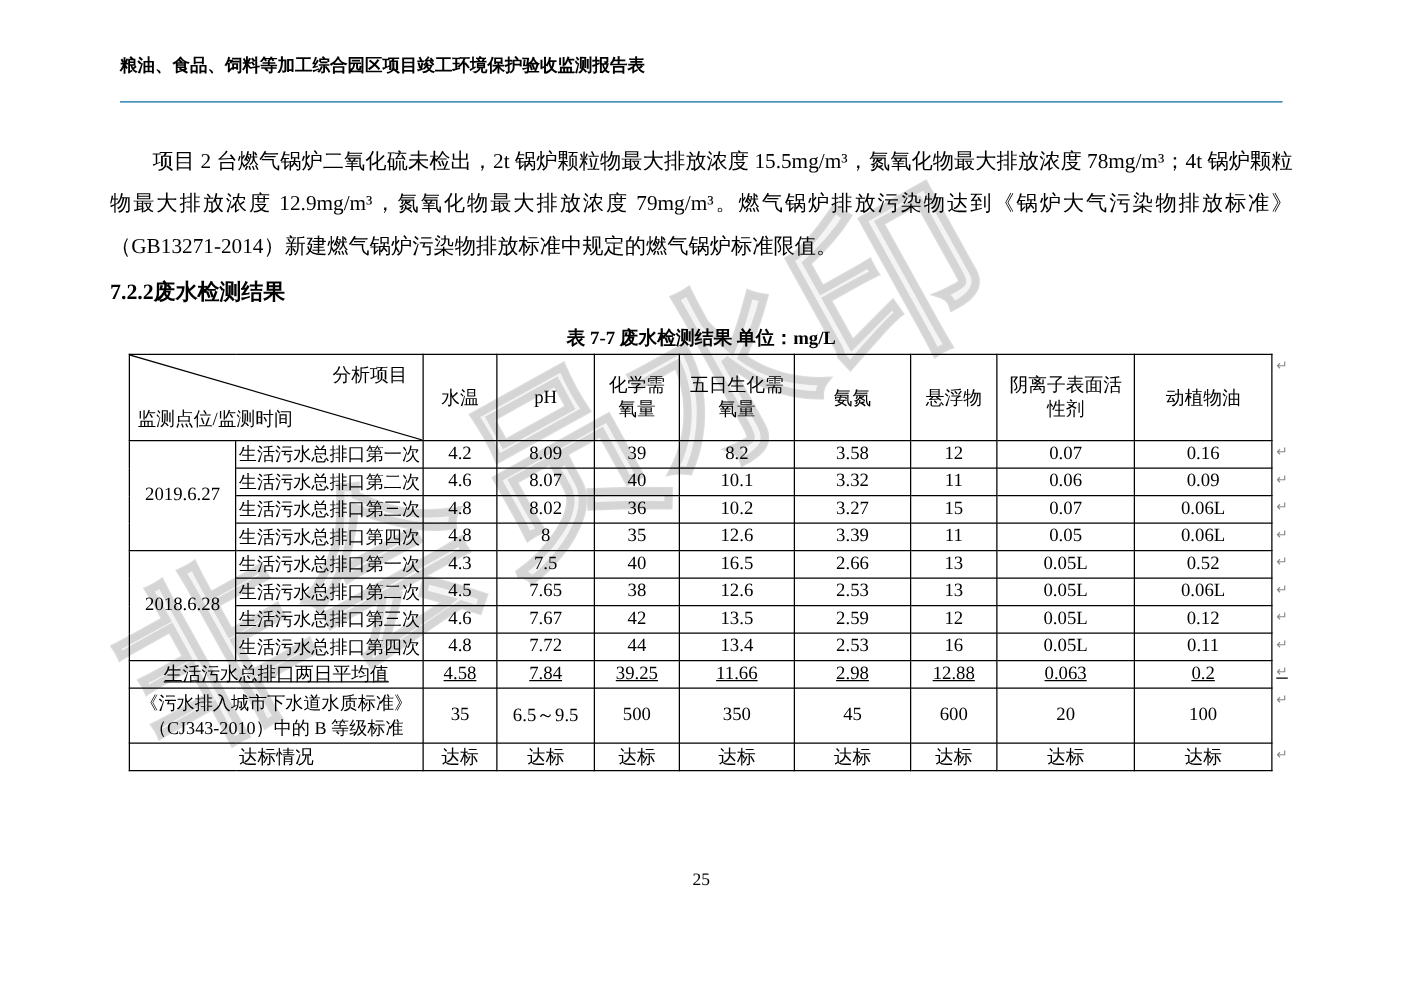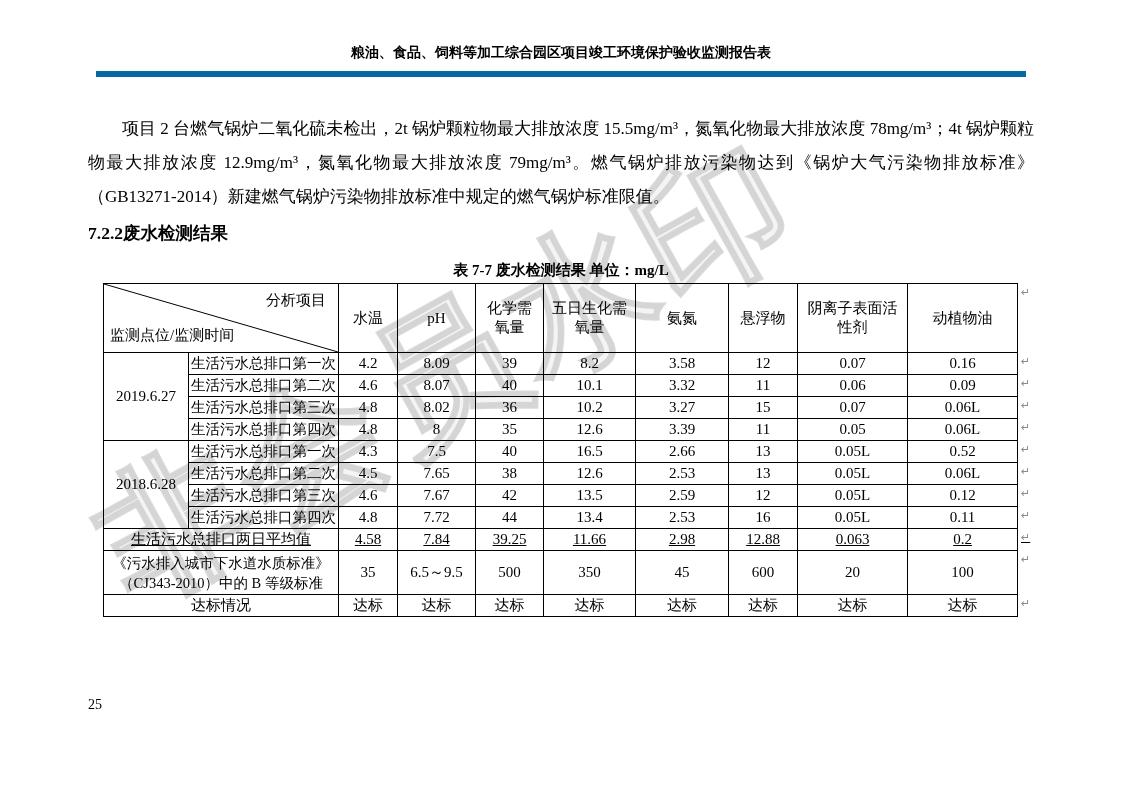--- a/index.html
+++ b/index.html
@@ -8,24 +8,23 @@
     position: relative;
     width: 1122px; height: 793px;
     background: #ffffff;
     overflow: hidden;
     font-family: "Liberation Serif", "DejaVu Serif", serif;
     color: #000;
   }
   
   .doc-header {
     position: absolute; top: 44px; left: 96px; right: 96px;
-    text-align: center;
     font-size: 14px; font-weight: bold;
-    padding-bottom: 9px;
-    border-bottom: 6px solid #0369a1;
+    padding-bottom: 19px;
+    border-bottom: 1px solid #0369a1;
     z-index: 2;
   }
   
   .watermark {
     position: absolute;
     left: 110px; top: 485px;
     font-size: 148px; line-height: 150px;
     letter-spacing: 6px;
     white-space: nowrap;
     font-weight: bold;
@@ -97,21 +96,21 @@
     white-space: nowrap;
   }
   
   th.corner { position: relative; padding: 0; }
   th.corner svg.diag { position: absolute; top: 0; left: 0; width: 100%; height: 100%; display: block; }
   .corner-top { position: absolute; top: 7px; right: 12px; font-size: 15px; }
   .corner-bottom { position: absolute; bottom: 7px; left: 6px; font-size: 15px; }
   
   .page-number {
     position: absolute; top: 697px; left: 88px; width: 946px;
-    text-align: left;
+    text-align: center;
     font-size: 14px;
     z-index: 2;
   }
 </style>
 </head>
 <body>
 
 <div class="page">
 
   <div class="watermark">非会员水印</div>

